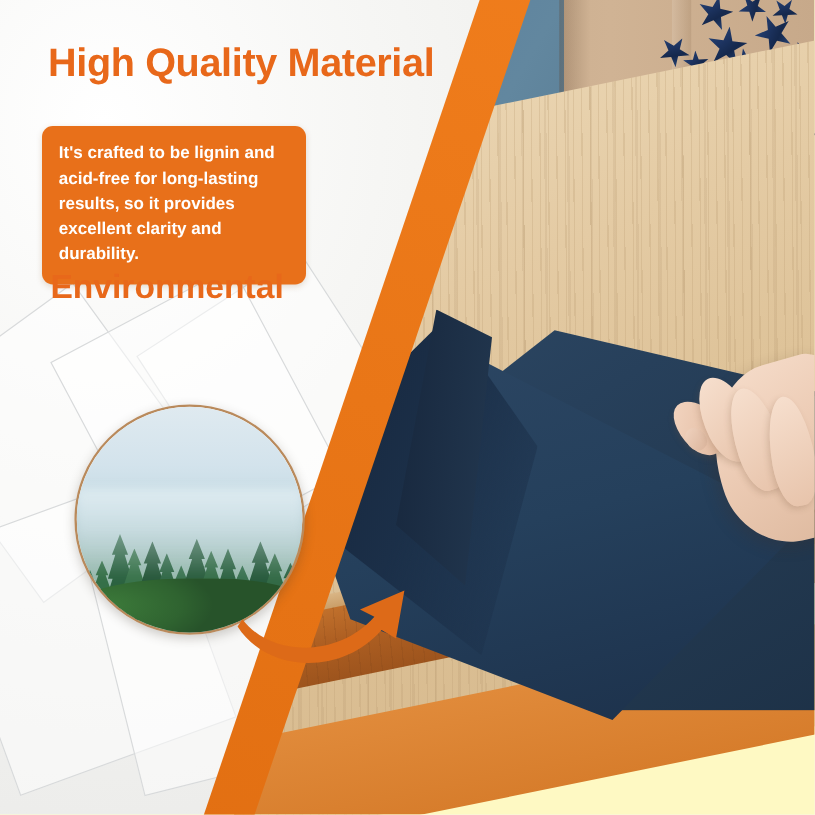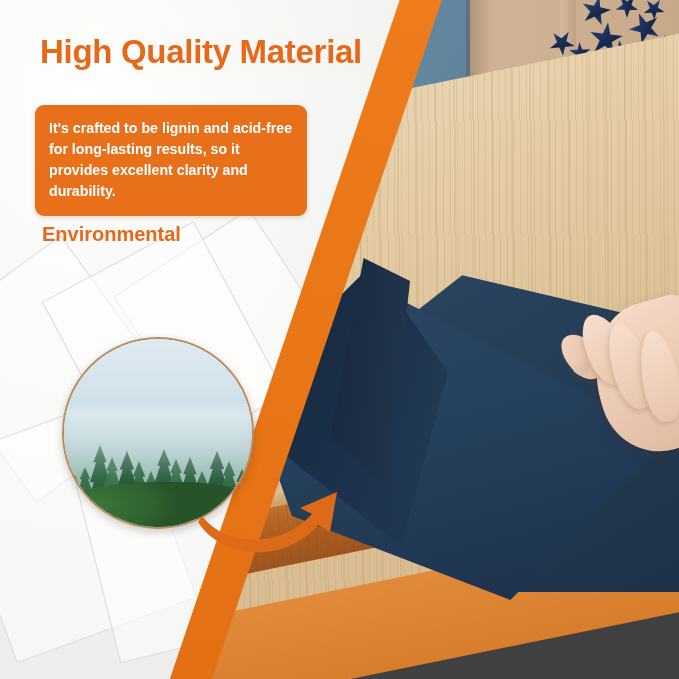--- a/index.html
+++ b/index.html
@@ -6,21 +6,21 @@
   body{
     width:679px;height:679px;
     font-family:"Liberation Sans", sans-serif;
     background:#f7f7f5;
     overflow:hidden;
   }
   #stage{
     position:relative;
     width:679px;height:679px;
     overflow:hidden;
-    background:#404040;
+    background:#fef9c3;
   }
 
   
   .photo-panel{
     position:absolute;inset:0;
     clip-path:polygon(100% 0, 100% 100%, 195px 100%, 425px 0);
     overflow:hidden;
   }
   .wall-tan{
     position:absolute;left:0;top:0;width:679px;height:330px;
@@ -201,32 +201,32 @@
   .arrow{position:absolute;left:196px;top:486px;width:150px;height:70px;}
 
   
   .headline{
     position:absolute;left:40px;top:34px;width:350px;
     font-size:33px;font-weight:bold;color:#e8681a;
     letter-spacing:-.3px;line-height:1.1;
     white-space:nowrap;
   }
   .callout{
-    position:absolute;left:35px;top:105px;width:272px;
+    position:absolute;left:35px;top:105px;width:220px;
     background:#e8701a;border-radius:9px;
     padding:13px 14px 14px 14px;
     box-sizing:border-box;
     box-shadow:0 2px 5px rgba(120,70,20,.18);
   }
   .callout p{
     margin:0;color:#ffffff;font-size:14.2px;line-height:1.48;font-weight:600;
   }
   .subhead{
     position:absolute;left:42px;top:222px;width:230px;
-    font-size:20px;font-weight:bold;color:#e8681a;line-height:1.22;
+    font-size:28px;font-weight:bold;color:#e8681a;line-height:1.22;
   }
 </style>
 </head>
 <body>
 
 <div id="stage">
 
   <div class="photo-panel">
 
     <div class="wall-tan"></div>

